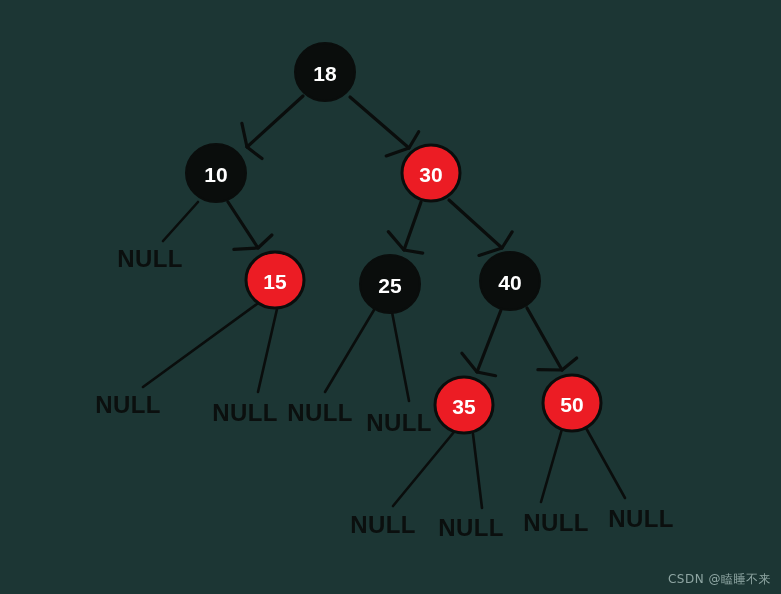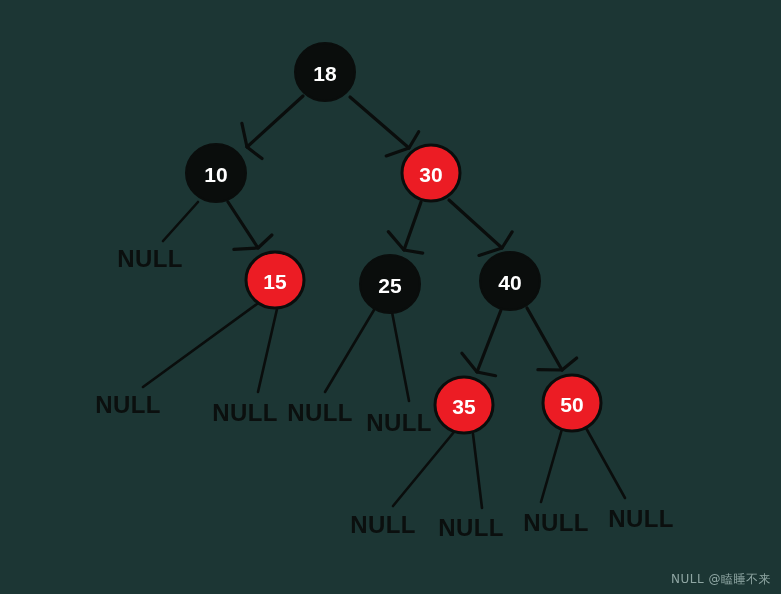--- a/index.html
+++ b/index.html
@@ -151,13 +151,13 @@
         <ellipse cx="464" cy="405" rx="29" ry="28" class="node-circle-red"></ellipse>
         <text x="464" y="406" class="node-label">35</text>
       </g>
       <g>
         <ellipse cx="572" cy="403" rx="29" ry="28" class="node-circle-red"></ellipse>
         <text x="572" y="404" class="node-label">50</text>
       </g>
     </g>
 </svg>
 
-<div id="watermark">NULL @瞌睡不来</div>
+<div id="watermark">CSDN @瞌睡不来</div>
 
 </body></html>

